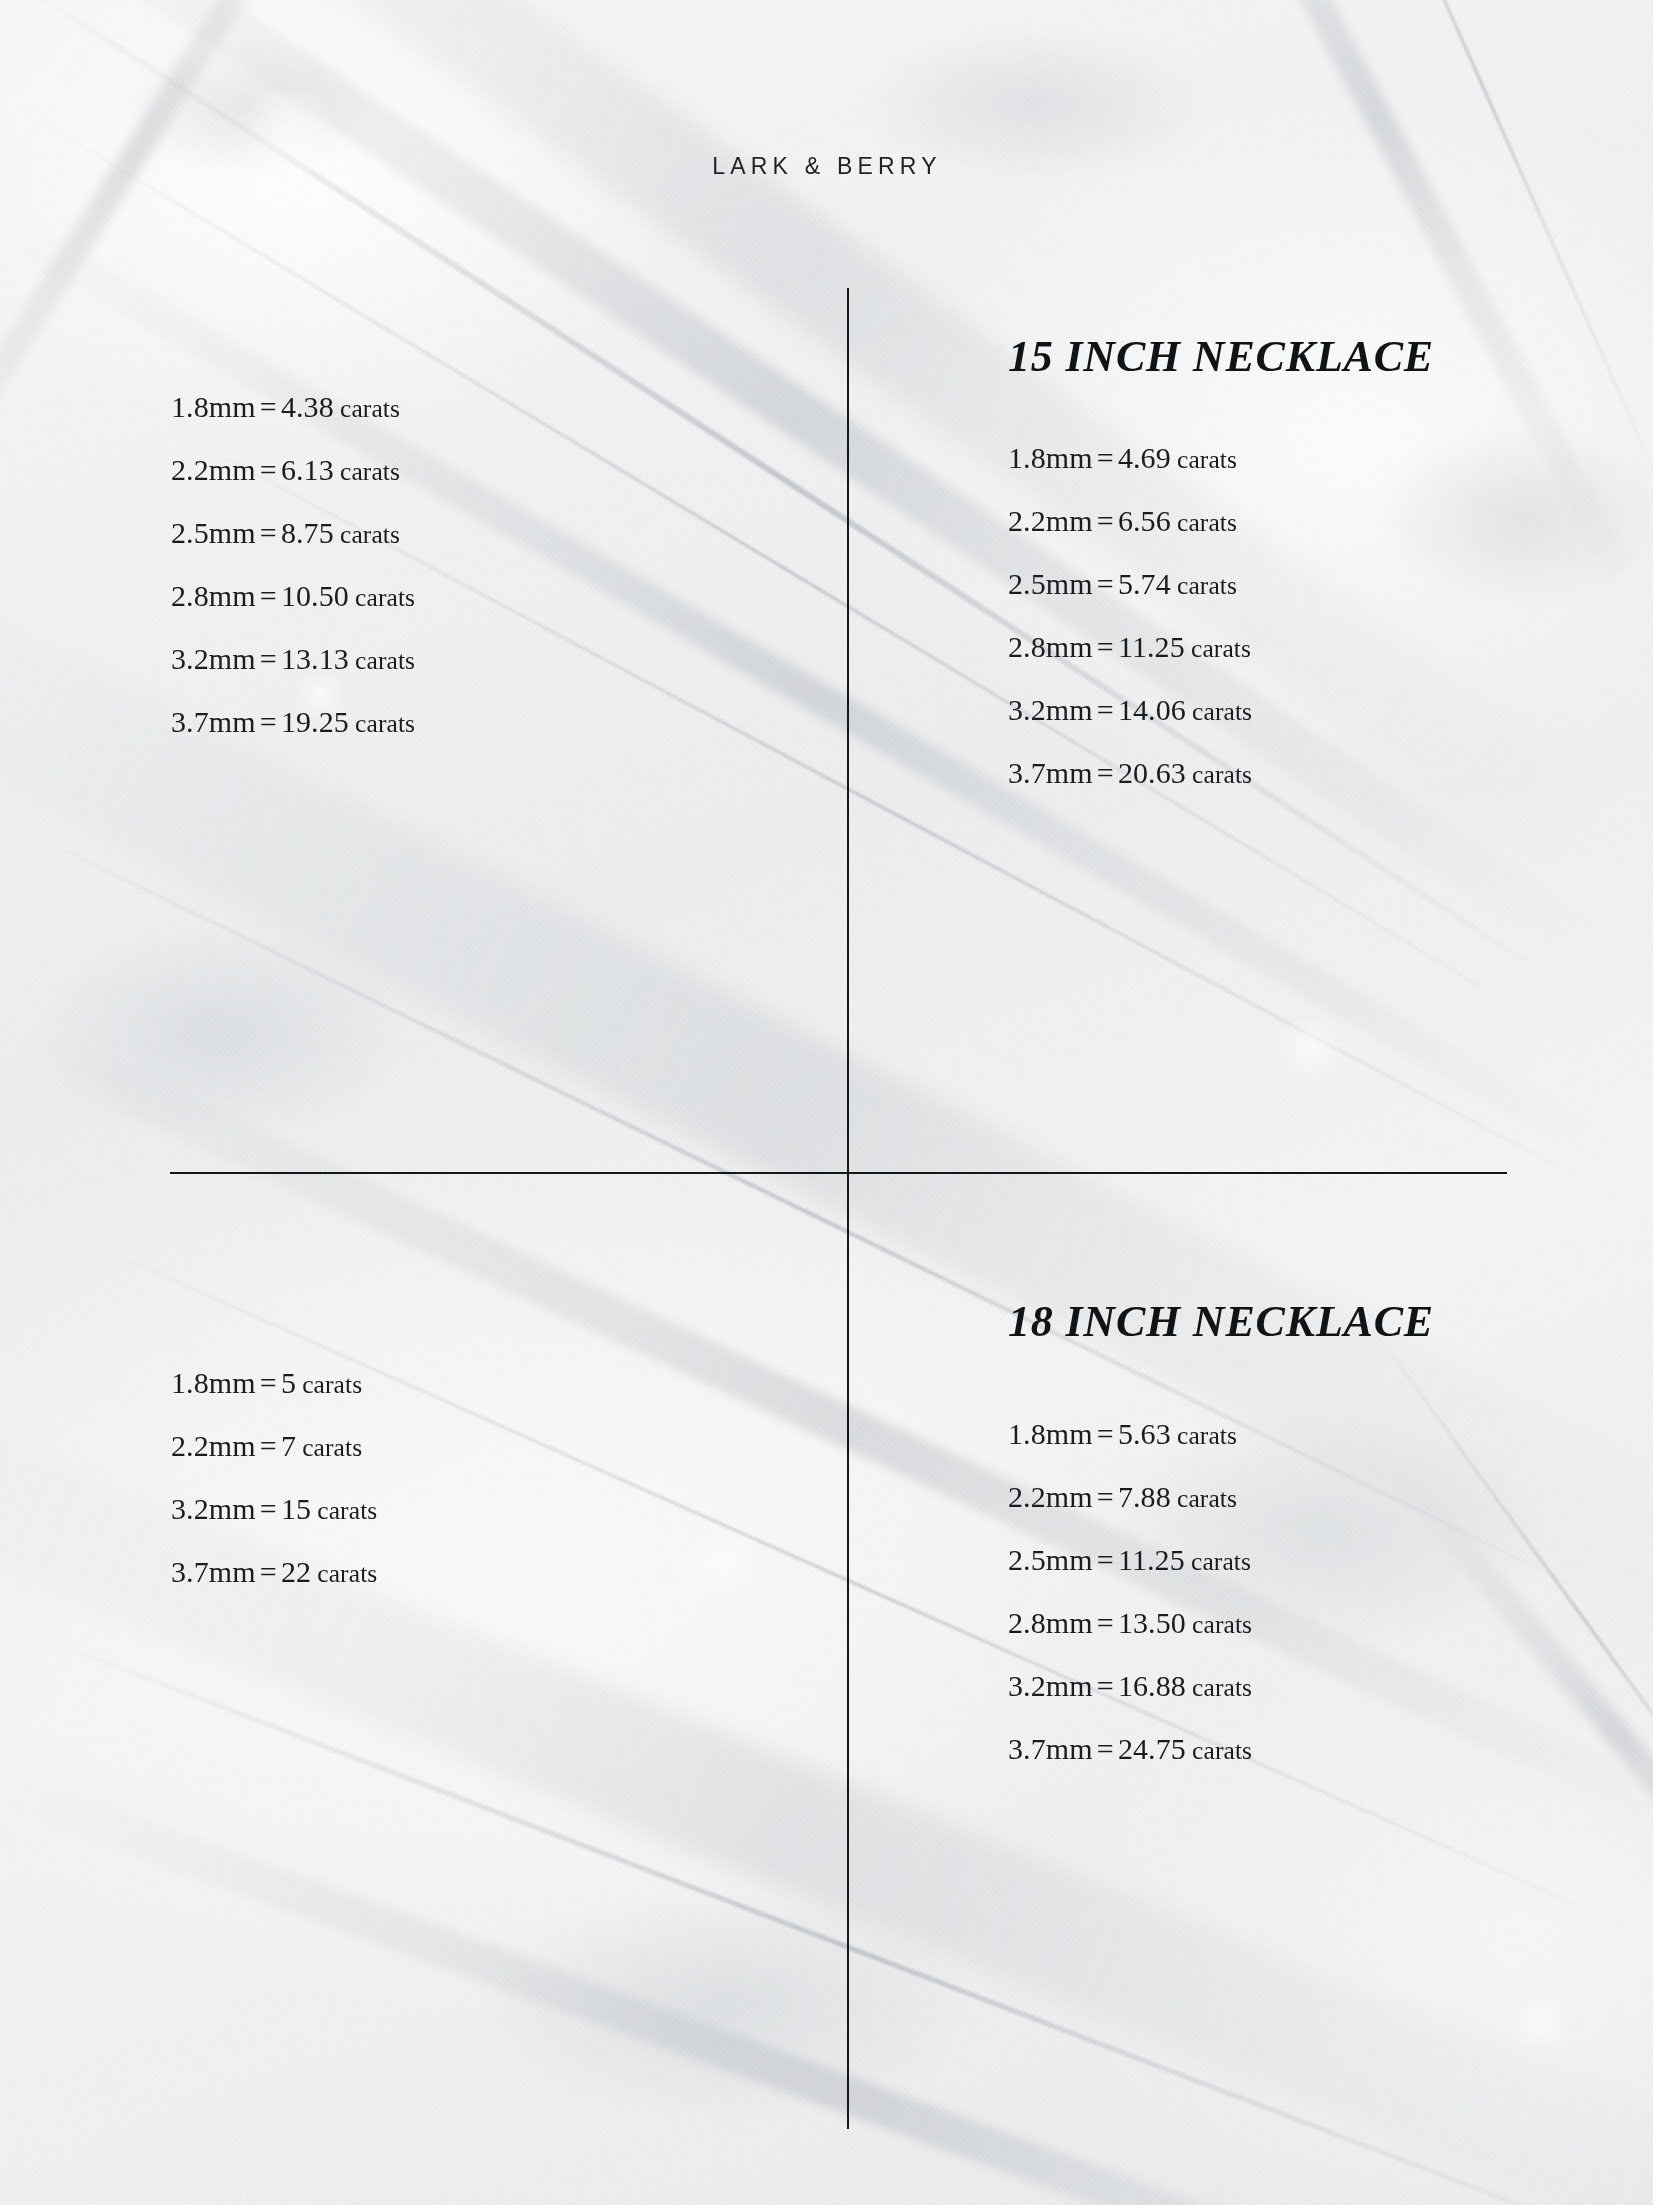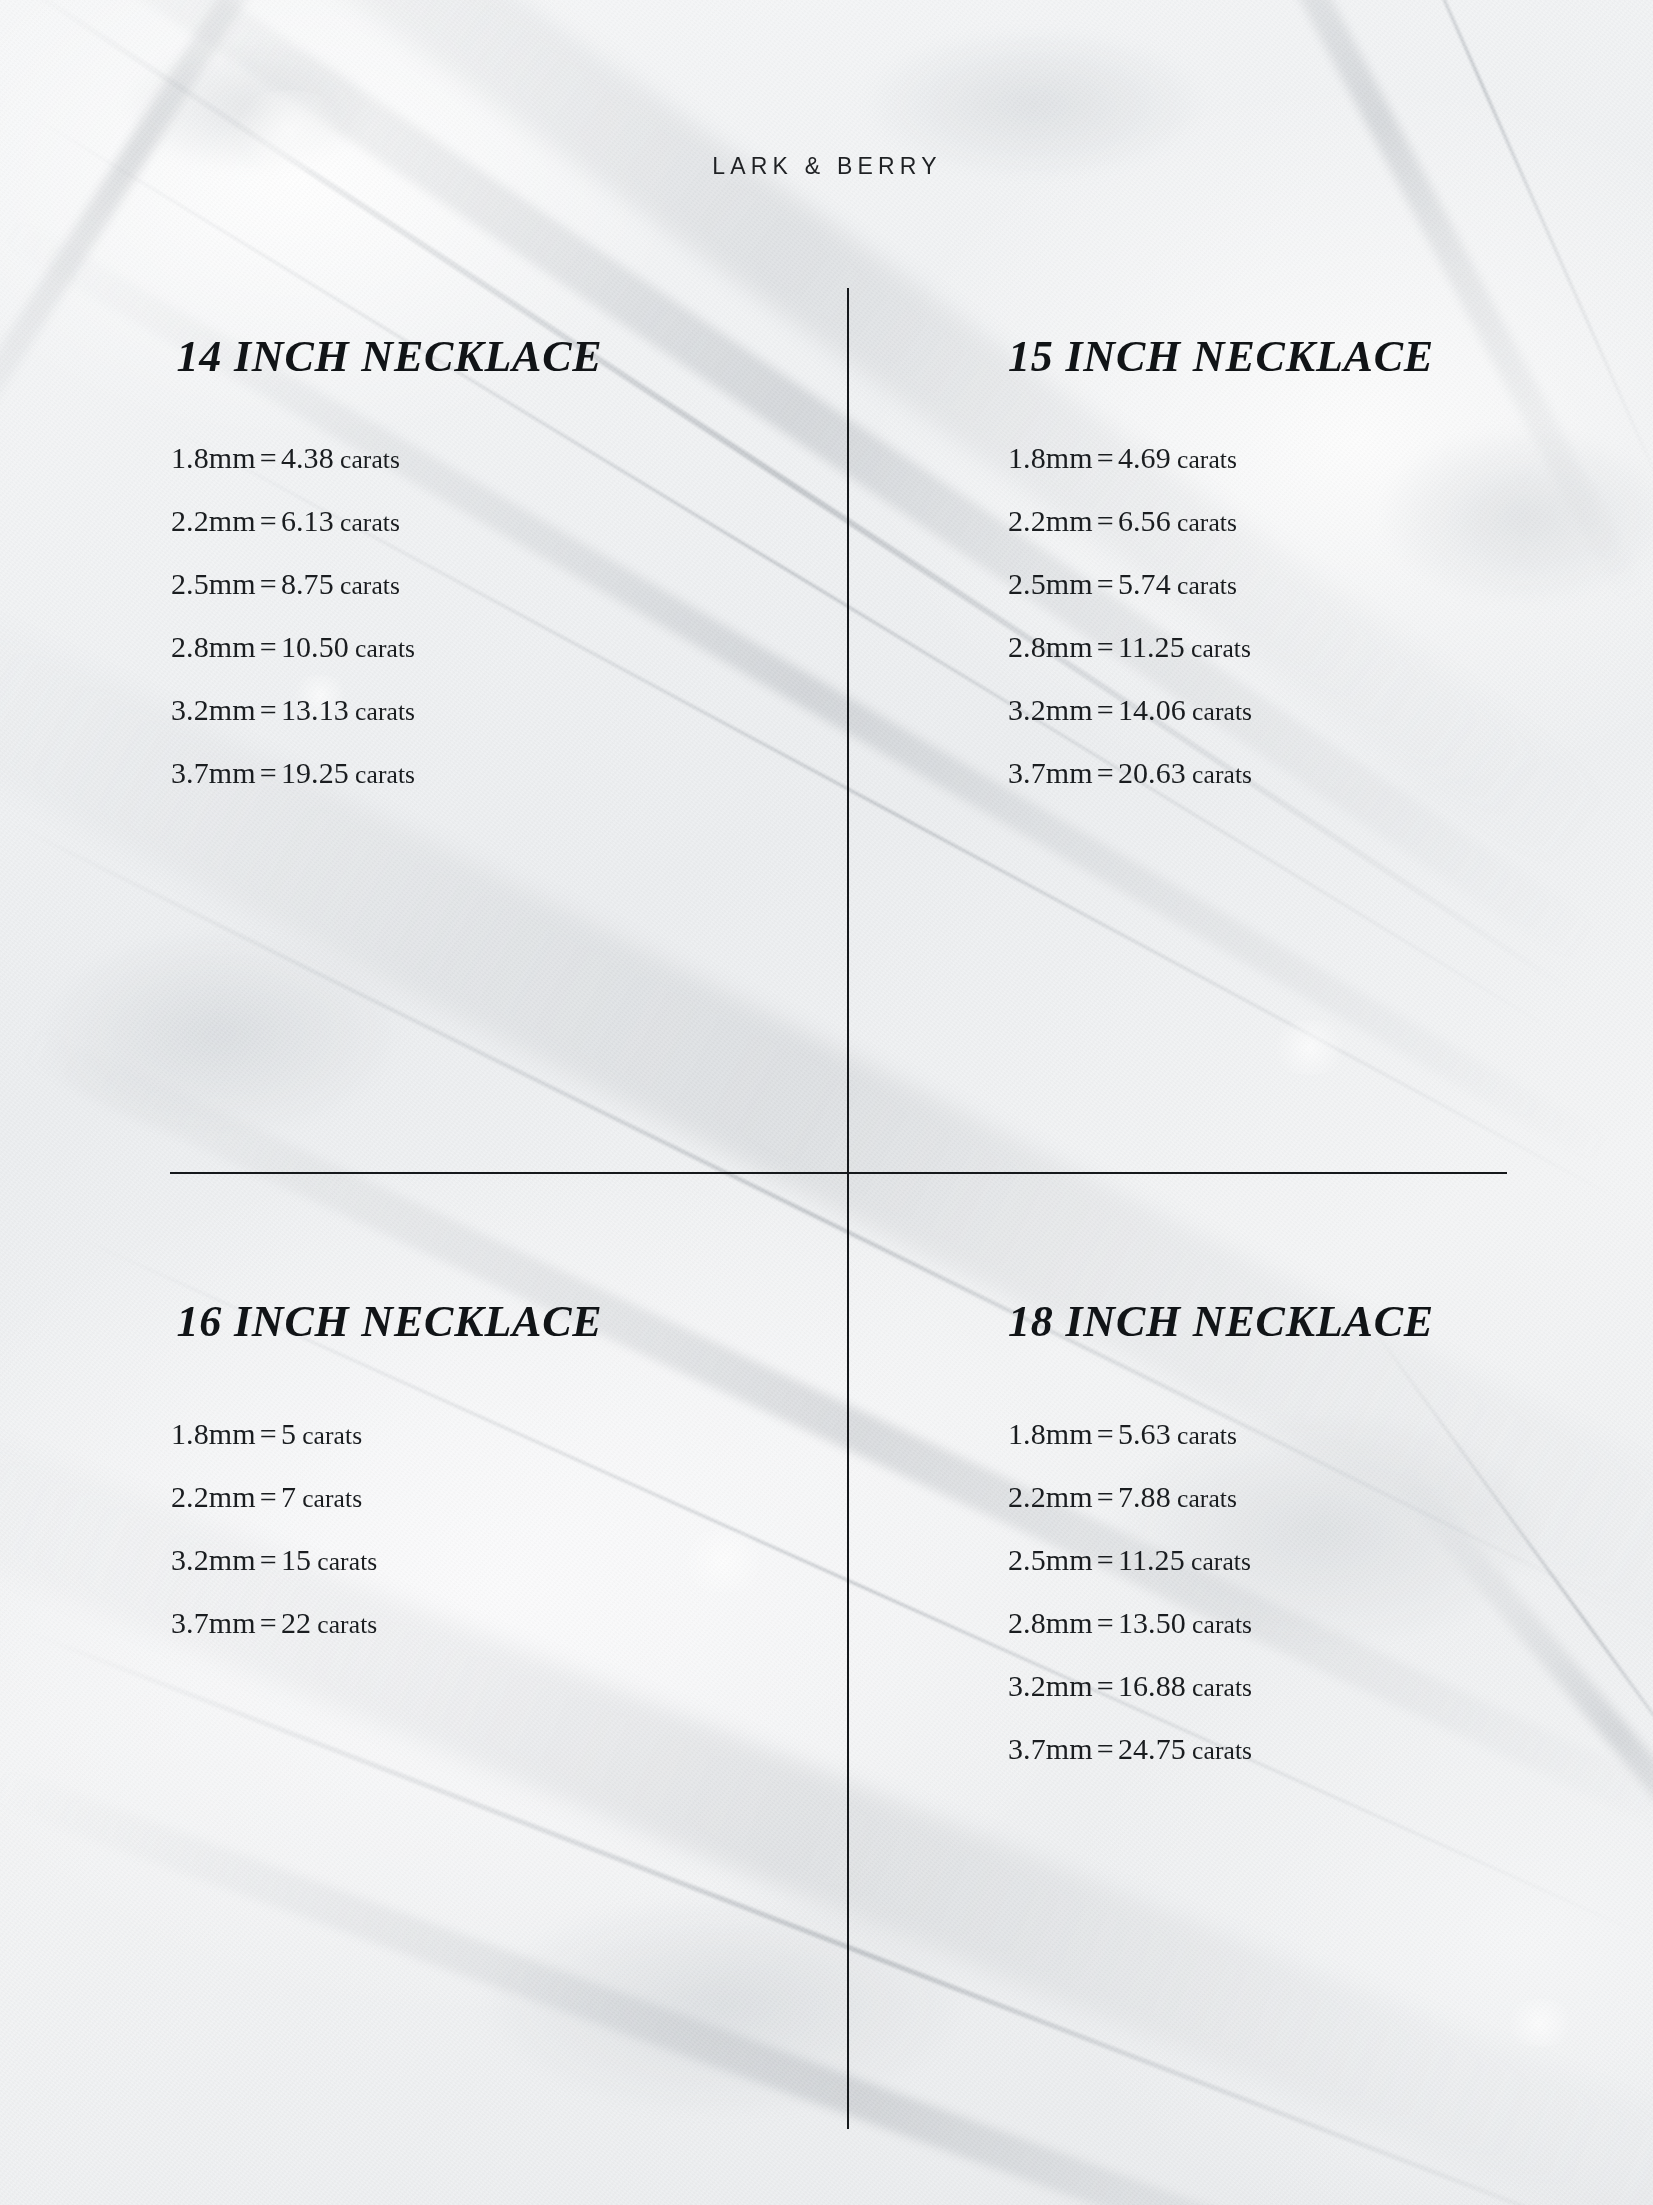--- a/index.html
+++ b/index.html
@@ -194,21 +194,20 @@
   <div class="grain"></div>
 
   <div class="content">
 
     <div class="brand">LARK &amp; BERRY</div>
 
     <div class="v-line"></div>
     <div class="h-line"></div>
 
     <div class="quad q1">
-      <div class="quad-title">14 INCH NECKLACE</div>
       <div class="rows">
         <div class="row">
           <span class="size">1.8mm</span><span class="eq">=</span><span class="val">4.38</span><span class="unit">carats</span>
         </div>
         <div class="row">
           <span class="size">2.2mm</span><span class="eq">=</span><span class="val">6.13</span><span class="unit">carats</span>
         </div>
         <div class="row">
           <span class="size">2.5mm</span><span class="eq">=</span><span class="val">8.75</span><span class="unit">carats</span>
         </div>
@@ -242,21 +241,20 @@
         <div class="row">
           <span class="size">3.2mm</span><span class="eq">=</span><span class="val">14.06</span><span class="unit">carats</span>
         </div>
         <div class="row">
           <span class="size">3.7mm</span><span class="eq">=</span><span class="val">20.63</span><span class="unit">carats</span>
         </div>
       </div>
     </div>
 
     <div class="quad q3">
-      <div class="quad-title">16 INCH NECKLACE</div>
       <div class="rows">
         <div class="row">
           <span class="size">1.8mm</span><span class="eq">=</span><span class="val">5</span><span class="unit">carats</span>
         </div>
         <div class="row">
           <span class="size">2.2mm</span><span class="eq">=</span><span class="val">7</span><span class="unit">carats</span>
         </div>
         <div class="row">
           <span class="size">3.2mm</span><span class="eq">=</span><span class="val">15</span><span class="unit">carats</span>
         </div>

